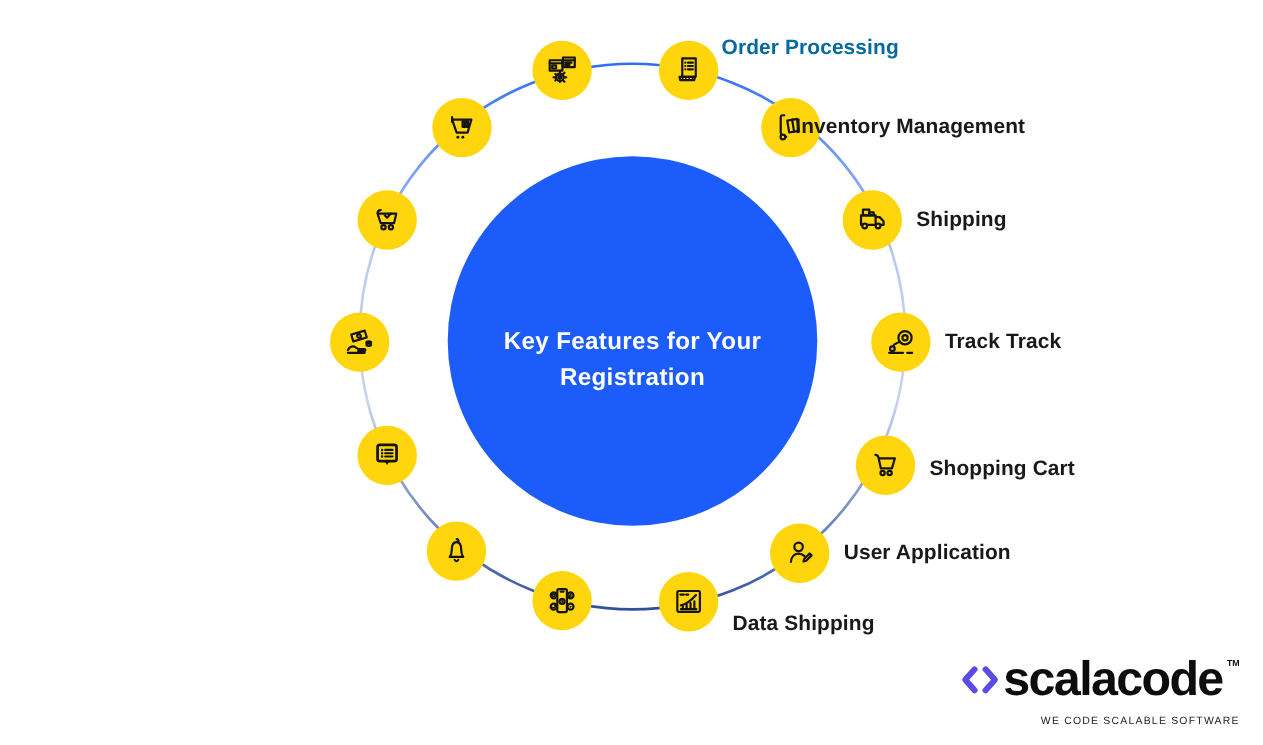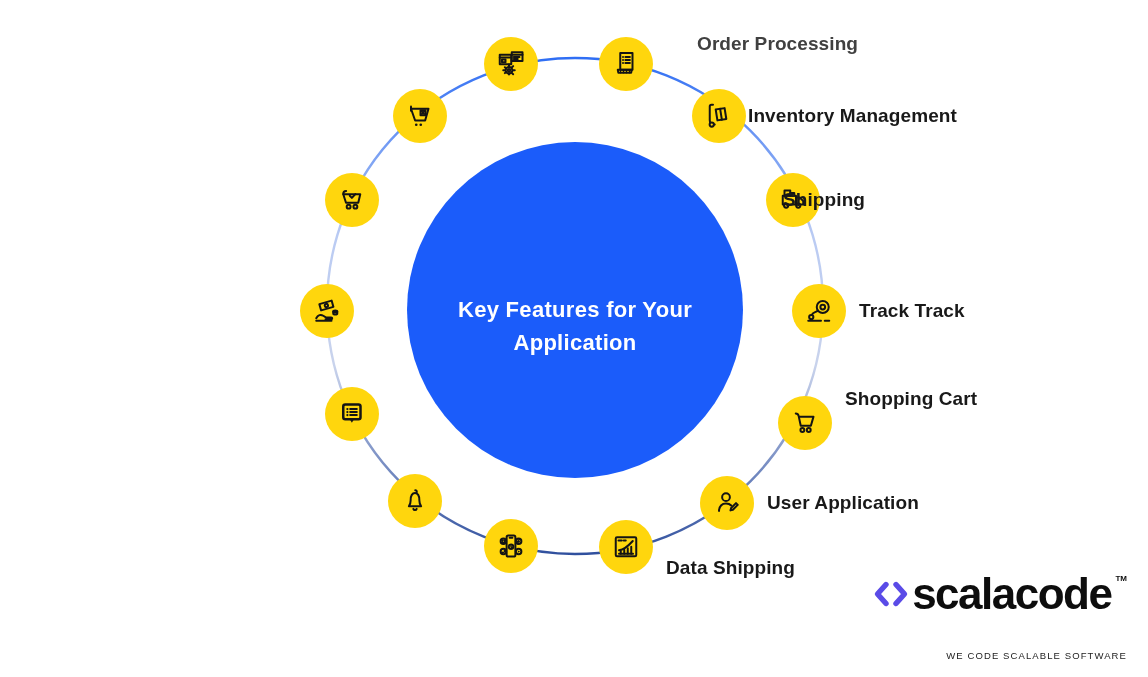--- a/index.html
+++ b/index.html
@@ -16,21 +16,21 @@
   .feature{position:absolute;left:0;top:0;width:0;height:0;}
   .icon-circle{
     position:absolute;width:54px;height:54px;border-radius:50%;
     display:flex;align-items:center;justify-content:center;
   }
   .icon-holder{display:flex;align-items:center;justify-content:center;}
   .feature-label{
     position:absolute;transform:translateY(-50%);
     font-size:19px;font-weight:700;color:#191919;white-space:nowrap;letter-spacing:.1px;
   }
-  .logo{position:absolute;right:21px;bottom:16px;display:flex;flex-direction:column;align-items:flex-end;gap:24px;}
+  .logo{position:absolute;right:21px;bottom:16px;display:flex;flex-direction:column;align-items:flex-end;}
   .logo-row{display:flex;align-items:center;gap:2px;}
   .logo-word{font-size:44px;font-weight:700;color:#0d0d0d;letter-spacing:-1.5px;line-height:1;}
   .logo-tm{font-size:8px;font-weight:700;color:#0d0d0d;align-self:flex-start;margin-top:2px;margin-left:2px;}
   .logo-tagline{font-size:9.5px;font-weight:400;color:#222222;letter-spacing:1.1px;margin-top:10px;}
 </style>
 </head>
 <body>
 
 <div class="canvas">
 
@@ -42,21 +42,21 @@
         <stop class="rg2" offset="0.62" stop-color="#C9D3EC"></stop>
         <stop class="rg3" offset="1" stop-color="#30509E"></stop>
       </linearGradient>
     </defs>
     <circle cx="575" cy="306" r="248" fill="none" stroke="url(#ringGrad)" stroke-width="2.4"></circle>
   </svg>
 
   <div class="central" style="background: rgb(27, 92, 250);">
     <div class="central-text" style="color: rgb(255, 255, 255); margin-top: 32px;">
       <div>Key Features for Your</div>
-      <div>Application</div>
+      <div>Registration</div>
     </div>
   </div>
 
   <div id="features-layer">
       <div class="feature">
     <div class="icon-circle" style="left: 484px; top: 37px; background: rgb(255, 214, 13);">
       <span class="icon-holder">
             <svg viewBox="0 0 24 24" width="30" height="30" fill="none" stroke="#141414" stroke-width="1.6" stroke-linecap="round" stroke-linejoin="round">
               <rect x="3" y="4.6" width="9.2" height="7.6"></rect>
               <path d="M3 6.8h9.2"></path>
@@ -75,21 +75,21 @@
     <div class="icon-circle" style="left: 599px; top: 37px; background: rgb(255, 214, 13);">
       <span class="icon-holder">
             <svg viewBox="0 0 24 24" width="30" height="30" fill="none" stroke="#141414" stroke-width="1.6" stroke-linecap="round" stroke-linejoin="round">
               <rect x="7.4" y="3.2" width="9.8" height="13.4"></rect>
               <path d="M9.6 6.4h.01M11.5 6.4h3.6M9.6 8.8h.01M11.5 8.8h3.6M9.6 11.2h.01M11.5 11.2h3.6"></path>
               <path d="M5.4 16.6h11.2l-.5 2.4H5.9z"></path>
               <path d="M7.6 16.6v2.4M10 16.6v2.4M12.4 16.6v2.4M14.8 16.6v2.4" stroke-width="1"></path>
             </svg>
           </span>
     </div>
-    <div class="feature-label" style="color: #404040; top: 44px; left: 697px;">Order Processing</div>
+    <div class="feature-label" style="color: #0369a1; top: 44px; left: 656px;">Order Processing</div>
   </div>
       <div class="feature">
     <div class="icon-circle" style="left: 393px; top: 89px; background: rgb(255, 214, 13);">
       <span class="icon-holder">
             <svg viewBox="0 0 24 24" width="30" height="30" fill="none" stroke="#141414" stroke-width="1.6" stroke-linecap="round" stroke-linejoin="round">
               <path d="M4.8 4.4v3.4"></path>
               <path d="M4.8 6.2h14l-2.7 9.4H8.1z"></path>
               <rect x="12.4" y="7.4" width="4" height="4" fill="#FFD60D"></rect>
               <path d="M13.5 8.5l1.8 1.8M15.3 8.5l-1.8 1.8"></path>
               <circle cx="9" cy="19" r="1.05" fill="#141414" stroke="none"></circle>
@@ -105,21 +105,21 @@
             <svg viewBox="0 0 24 24" width="30" height="30" fill="none" stroke="#141414" stroke-width="1.6" stroke-linecap="round" stroke-linejoin="round">
               <path d="M7.2 3H6c-.8 0-1.4.6-1.4 1.4v11c0 2 1.4 3.4 3.4 3.4h.6"></path>
               <circle cx="6.2" cy="18.8" r="1.7" fill="#FFD60D"></circle>
               <g transform="rotate(-9 13.6 10.6)">
                 <rect x="10" y="6.2" width="7.2" height="8.8" fill="#FFD60D"></rect>
                 <path d="M13.6 6.2v8.8"></path>
               </g>
             </svg>
           </span>
     </div>
-    <div class="feature-label" style="color: rgb(25, 25, 25); top: 116px; left: 748px;">Inventory Management</div>
+    <div class="feature-label" style="color: rgb(25, 25, 25); top: 116px; left: 723px;">Inventory Management</div>
   </div>
       <div class="feature">
     <div class="icon-circle" style="left: 325px; top: 173px; background: rgb(255, 214, 13);">
       <span class="icon-holder">
             <svg viewBox="0 0 24 24" width="30" height="30" fill="none" stroke="#141414" stroke-width="1.6" stroke-linecap="round" stroke-linejoin="round">
               <path d="M7.3 4.8c-1.4 0-2.3.9-2.3 2.3"></path>
               <path d="M5 7.4h13.6l-1.6 6.8H7.2L5 7.4z"></path>
               <path d="M10.2 8.6l1.7 1.7 2.8-3"></path>
               <circle cx="9.3" cy="17.3" r="1.55"></circle>
               <circle cx="14.7" cy="17.3" r="1.55"></circle>
@@ -134,21 +134,21 @@
             <svg viewBox="0 0 24 24" width="30" height="30" fill="none" stroke="#141414" stroke-width="1.6" stroke-linecap="round" stroke-linejoin="round">
               <rect x="5.2" y="4.4" width="4.6" height="4.2"></rect>
               <rect x="9.8" y="6.4" width="3.2" height="2.2"></rect>
               <path d="M3.8 15.6V8.6h10.6v7z"></path>
               <path d="M14.4 9.9h2.9l2.9 3v2.7h-2"></path>
               <circle cx="6.5" cy="16.4" r="1.7" fill="#FFD60D"></circle>
               <circle cx="16.2" cy="16.4" r="1.7" fill="#FFD60D"></circle>
             </svg>
           </span>
     </div>
-    <div class="feature-label" style="color: rgb(25, 25, 25); top: 200px; left: 783px;">Shipping</div>
+    <div class="feature-label" style="color: rgb(25, 25, 25); top: 200px; left: 833px;">Shipping</div>
   </div>
       <div class="feature">
     <div class="icon-circle" style="left: 300px; top: 284px; background: rgb(255, 214, 13);">
       <span class="icon-holder">
             <svg viewBox="0 0 24 24" width="30" height="30" fill="none" stroke="#141414" stroke-width="1.6" stroke-linecap="round" stroke-linejoin="round">
               <g transform="rotate(-16 11.5 7.6)">
                 <rect x="6.4" y="5" width="10.2" height="5.2" fill="#FFD60D"></rect>
                 <circle cx="11.5" cy="7.6" r="1.3"></circle>
               </g>
               <ellipse cx="18.6" cy="12.3" rx="1.6" ry=".8"></ellipse>
@@ -190,21 +190,21 @@
       <div class="feature">
     <div class="icon-circle" style="left: 778px; top: 396px; background: rgb(255, 214, 13);">
       <span class="icon-holder">
             <svg viewBox="0 0 24 24" width="30" height="30" fill="none" stroke="#141414" stroke-width="1.6" stroke-linecap="round" stroke-linejoin="round">
               <path d="M4.6 4.4c1.3 0 2 .6 2.3 1.9l1.7 7.9h8.1l2.1-7.3H7"></path>
               <circle cx="9.9" cy="17.6" r="1.55"></circle>
               <circle cx="15" cy="17.6" r="1.55"></circle>
             </svg>
           </span>
     </div>
-    <div class="feature-label" style="color: rgb(25, 25, 25); top: 399px; left: 845px;">Shopping Cart</div>
+    <div class="feature-label" style="color: rgb(25, 25, 25); top: 427px; left: 845px;">Shopping Cart</div>
   </div>
       <div class="feature">
     <div class="icon-circle" style="left: 388px; top: 474px; background: rgb(255, 214, 13);">
       <span class="icon-holder">
             <svg viewBox="0 0 24 24" width="30" height="30" fill="none" stroke="#141414" stroke-width="1.6" stroke-linecap="round" stroke-linejoin="round">
               <path d="M12.2 3.3c.9 0 1.5.8 1.1 1.7"></path>
               <path d="M7.1 16.2c1-1.4 1.4-2.7 1.4-4.7 0-3.7 1.4-6 3.5-6s3.5 2.3 3.5 6c0 2 .4 3.3 1.4 4.7z"></path>
               <path d="M10.7 18.3a1.35 1.35 0 0 0 2.6 0"></path>
             </svg>
           </span>

